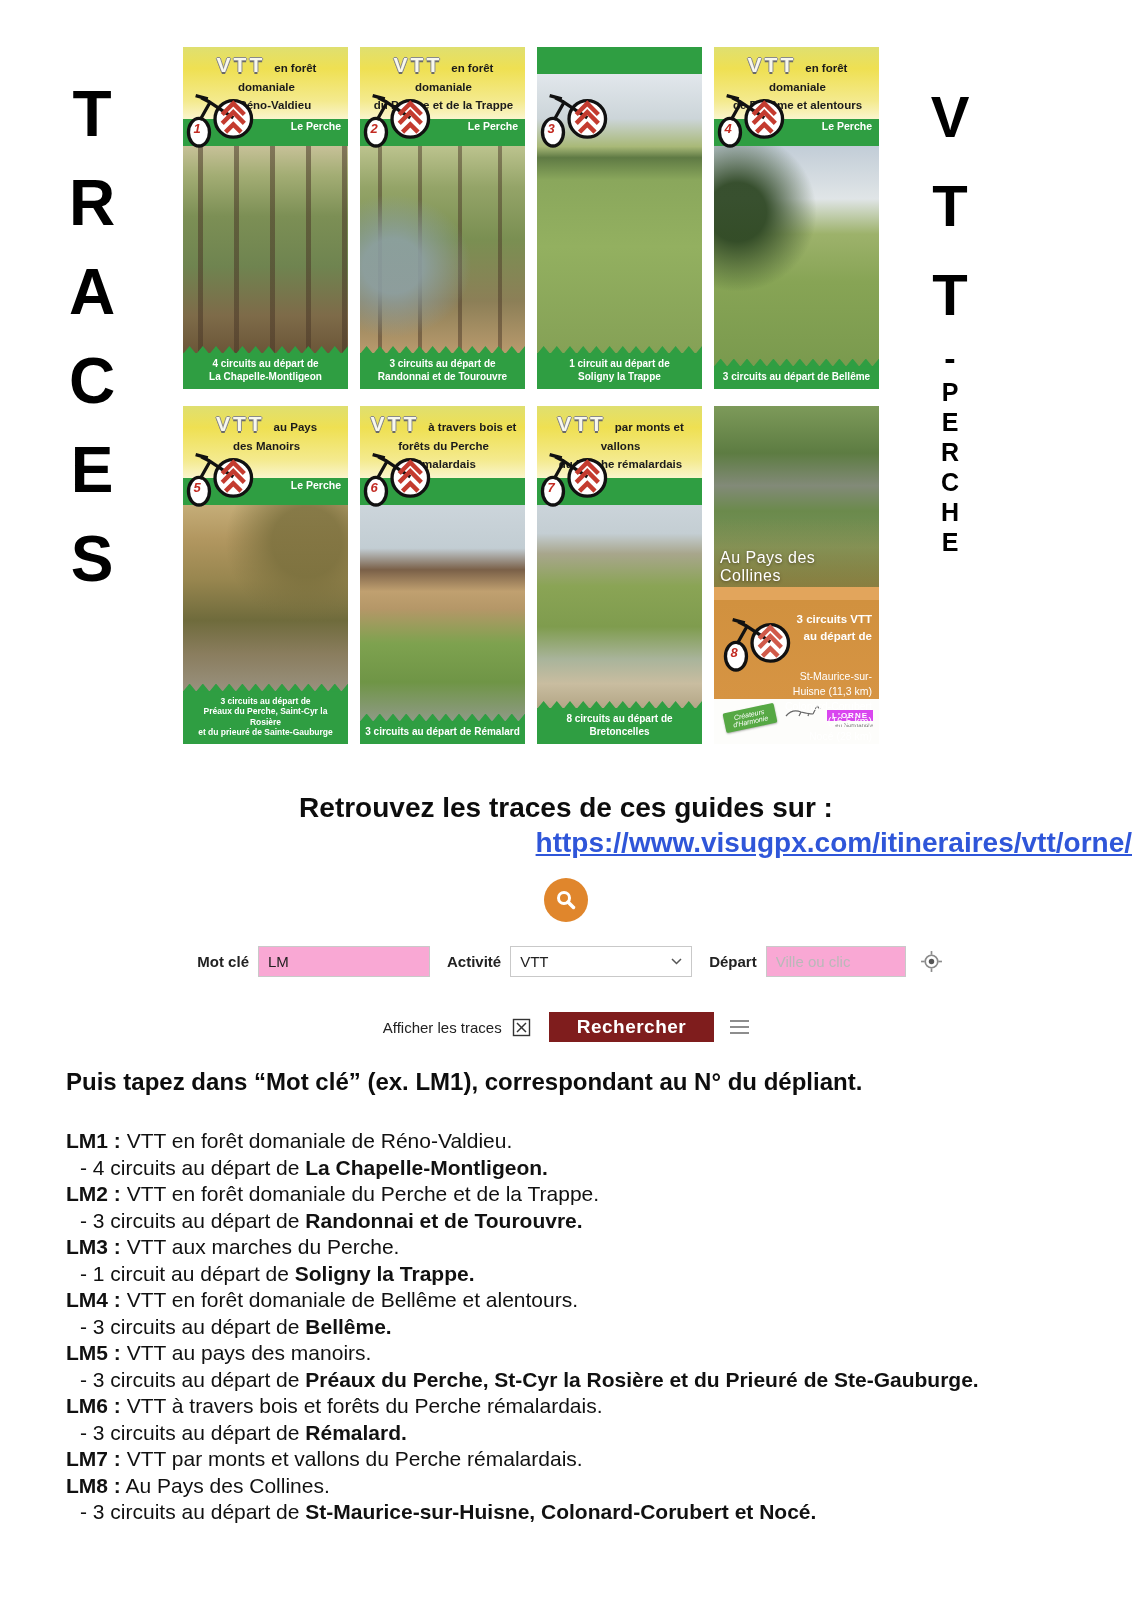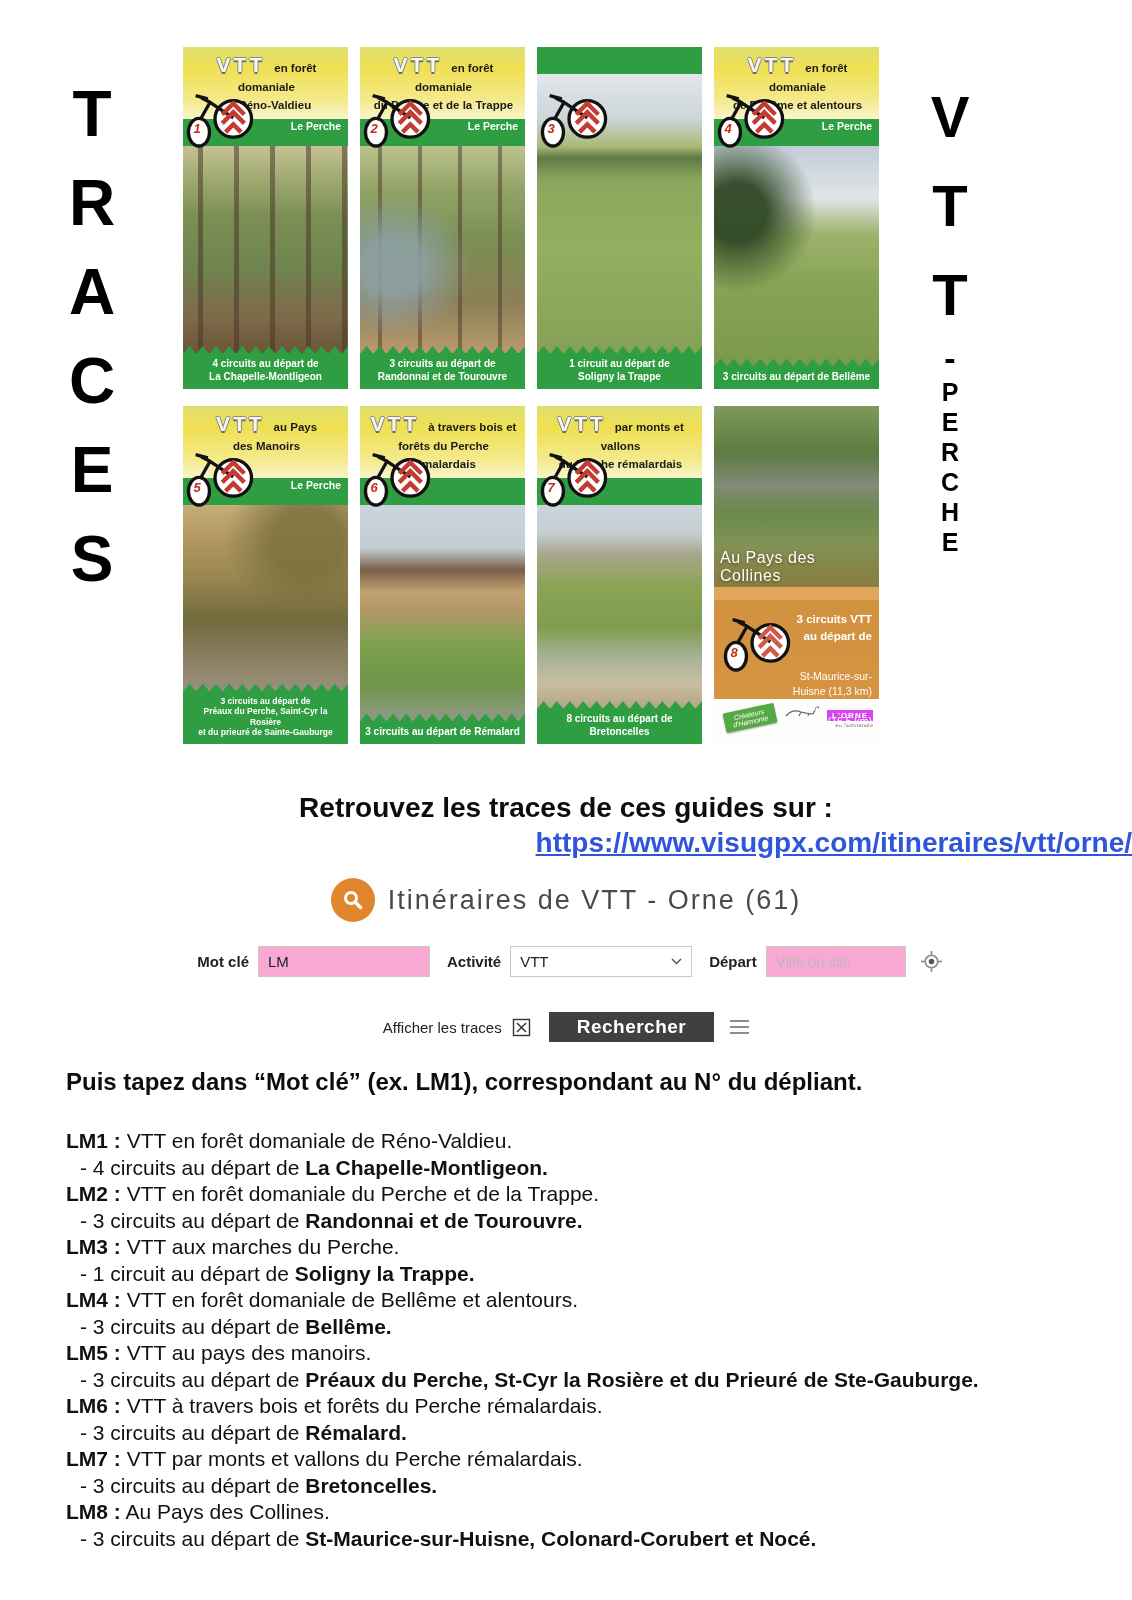--- a/index.html
+++ b/index.html
@@ -96,21 +96,21 @@
   .f-input::placeholder { color:#b9b9b9; }
   #keyword-input { width:172px; }
   #depart-input { width:140px; }
   .f-select { width:182px; height:31px; border:1px solid #c9c9c9; display:flex; align-items:center;
       justify-content:space-between; padding:0 9px; font-size:15px; color:#222; background:#fff; }
   .geo-wrap { margin-left:5px; display:flex; align-items:center; }
 
   #actions-row { top:1012px; display:flex; justify-content:center; align-items:center; gap:10px; }
   #show-traces-label { font-size:15px; color:#222; }
   .checkbox { display:flex; align-items:center; }
-  #search-button { background:#404040; color:#fff; border:none; font-size:19px; font-weight:bold;
+  #search-button { background:#7f1d1d; color:#fff; border:none; font-size:19px; font-weight:bold;
       padding:4px 28px; margin-left:8px; letter-spacing:.5px; font-family:"Liberation Sans",sans-serif; cursor:pointer; }
   .menu-icon { display:flex; flex-direction:column; gap:4px; margin-left:6px; cursor:pointer; }
   .menu-icon span { display:block; width:19px; height:2px; background:#8d8d8d; }
 
   #instruction { position:absolute; left:66px; top:1068px; font-size:24px; font-weight:bold; color:#0d0d0d; }
 
   #lm-list { position:absolute; left:66px; top:1128px; right:30px; font-size:21px; color:#111; line-height:26.5px; }
   .lm-main b { font-weight:bold; }
   .lm-sub { padding-left:14px; }
   .lm-sub b { font-weight:bold; }
@@ -363,21 +363,20 @@
     <a href="#">https://www.visugpx.com/itineraires/vtt/orne/</a>
   </div>
 
   <div id="site-row" class="center-block">
     <div class="search-circle">
       <svg width="24" height="24" viewBox="0 0 24 24">
           <circle cx="10" cy="10" r="5.5" fill="none" stroke="#fff" stroke-width="3"></circle>
           <line x1="14" y1="14" x2="19.5" y2="19.5" stroke="#fff" stroke-width="3.5" stroke-linecap="round"></line>
         </svg>
     </div>
-    <div id="site-title">Itinéraires de VTT - Orne (61)</div>
   </div>
 
   <div id="form-row" class="center-block">
     <span class="f-label">Mot clé</span>
     <input id="keyword-input" class="f-input" type="text" value="LM" style="">
     <span class="f-label">Activité</span>
     <div class="f-select">
       <span>VTT</span>
       <svg width="11" height="7" viewBox="0 0 11 7">
           <path d="M1 1 L5.5 5.5 L10 1" fill="none" stroke="#555" stroke-width="1.5"></path>
@@ -440,21 +439,20 @@
     <div class="lm-item">
       <div class="lm-main"><b>LM5 :</b> <span>VTT au pays des manoirs.</span></div>
       <div class="lm-sub"><span>- 3 circuits au départ de </span><b>Préaux du Perche, St-Cyr la Rosière et du Prieuré de Ste-Gauburge.</b></div>
     </div>
     <div class="lm-item">
       <div class="lm-main"><b>LM6 :</b> <span>VTT à travers bois et forêts du Perche rémalardais.</span></div>
       <div class="lm-sub"><span>- 3 circuits au départ de </span><b>Rémalard.</b></div>
     </div>
     <div class="lm-item">
       <div class="lm-main"><b>LM7 :</b> <span>VTT par monts et vallons du Perche rémalardais.</span></div>
-      <div class="lm-sub"><span>- 3 circuits au départ de </span><b>Bretoncelles.</b></div>
     </div>
     <div class="lm-item">
       <div class="lm-main"><b>LM8 :</b> <span>Au Pays des Collines.</span></div>
       <div class="lm-sub"><span>- 3 circuits au départ de </span><b>St-Maurice-sur-Huisne, Colonard-Corubert et Nocé.</b></div>
     </div>
   </div>
 
 </div>
 
 </body></html>

